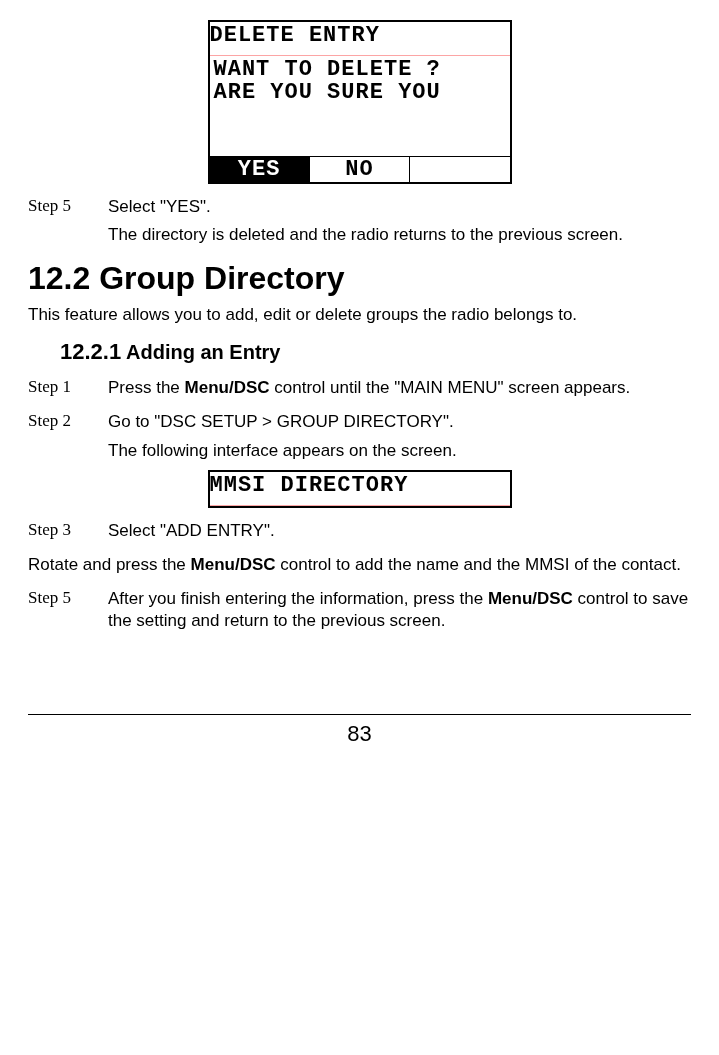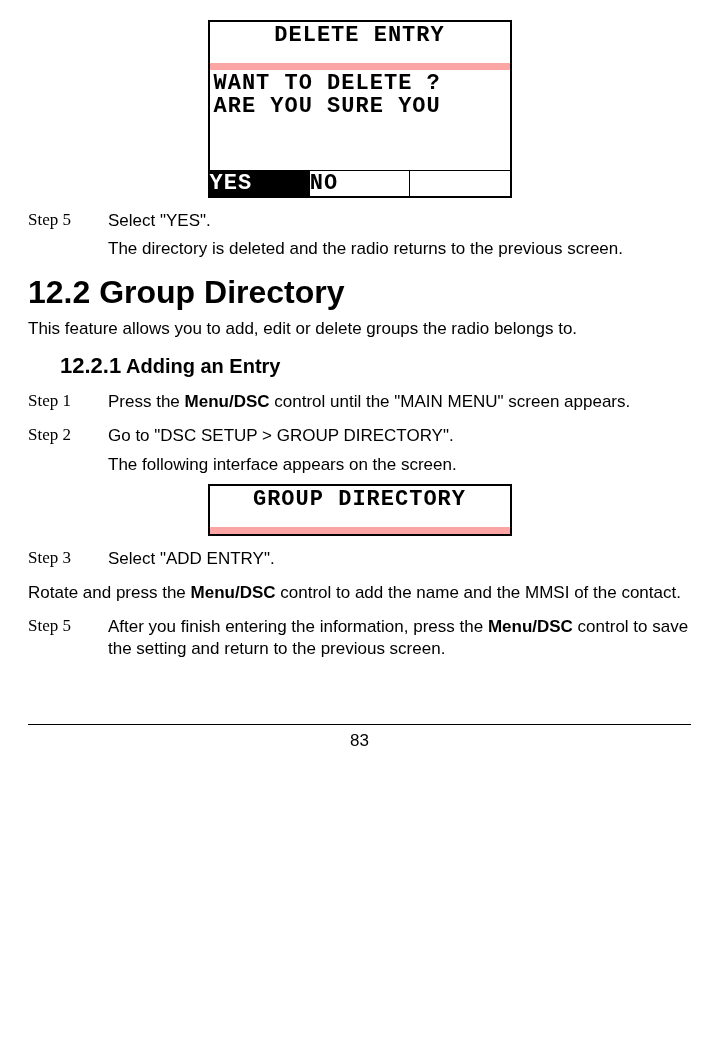--- a/index.html
+++ b/index.html
@@ -20,23 +20,23 @@
   .lcd {
     border: 2px solid #000;
     width: 300px;
     background: #fff;
     font-family: "Courier New", monospace;
     font-weight: bold;
     font-size: 22px;
     line-height: 1.05;
   }
   .lcd-title {
-    text-align: center;
-    padding: 2px 0 16px 0;
-    border-bottom: 7px solid #fca5a5;
+    text-align: left;
+    padding: 2px 0 8px 0;
+    border-bottom: 1px solid #fca5a5;
     letter-spacing: 1px;
   }
   .lcd-body {
     min-height: 96px;
     padding: 2px 4px;
     letter-spacing: 1px;
   }
   .lcd-body .row {
     white-space: pre;
   }
@@ -46,20 +46,21 @@
     display: block;
     margin: 0 -4px;
     padding: 0 4px;
   }
   .lcd-softkeys {
     display: flex;
     border-top: 1px solid #000;
   }
   .lcd-softkeys > div {
     flex: 1;
+    text-align: center;
     padding: 1px 0;
     border-right: 1px solid #000;
     letter-spacing: 1px;
   }
   .lcd-softkeys > div:last-child { border-right: none; }
   .lcd-softkeys .sel {
     background: #000;
     color: #fff;
   }
 
@@ -100,24 +101,24 @@
     margin: 0 0 10px 32px;
   }
   h3.subsection .num {
     font-size: 22px;
   }
 
   .bold { font-weight: bold; }
 
   .footer {
     border-top: 1.5px solid #000;
-    margin-top: 64px;
+    margin-top: 82px;
     text-align: center;
     font-family: Arial, Helvetica, sans-serif;
-    font-size: 17px;
+    font-size: 22px;
     padding-top: 6px;
   }
 </style>
 </head>
 <body>
 
 <div class="lcd-wrap">
   <div class="lcd">
     <div class="lcd-title">DELETE ENTRY</div>
     <div class="lcd-body">
@@ -158,21 +159,21 @@
 <div class="step-row">
   <div class="step-label">Step 2</div>
   <div class="step-text">
     <div class="para">Go to "DSC SETUP &gt; GROUP DIRECTORY".</div>
     <div class="para">The following interface appears on the screen.</div>
   </div>
 </div>
 
 <div class="lcd-wrap">
   <div class="lcd">
-    <div class="lcd-title">GROUP DIRECTORY</div>
+    <div class="lcd-title">MMSI DIRECTORY</div>
   </div>
 </div>
 
 <div class="step-row">
   <div class="step-label">Step 3</div>
   <div class="step-text">Select "ADD ENTRY".</div>
 </div>
 
 <div class="step-row">
   <div class="step-text">

